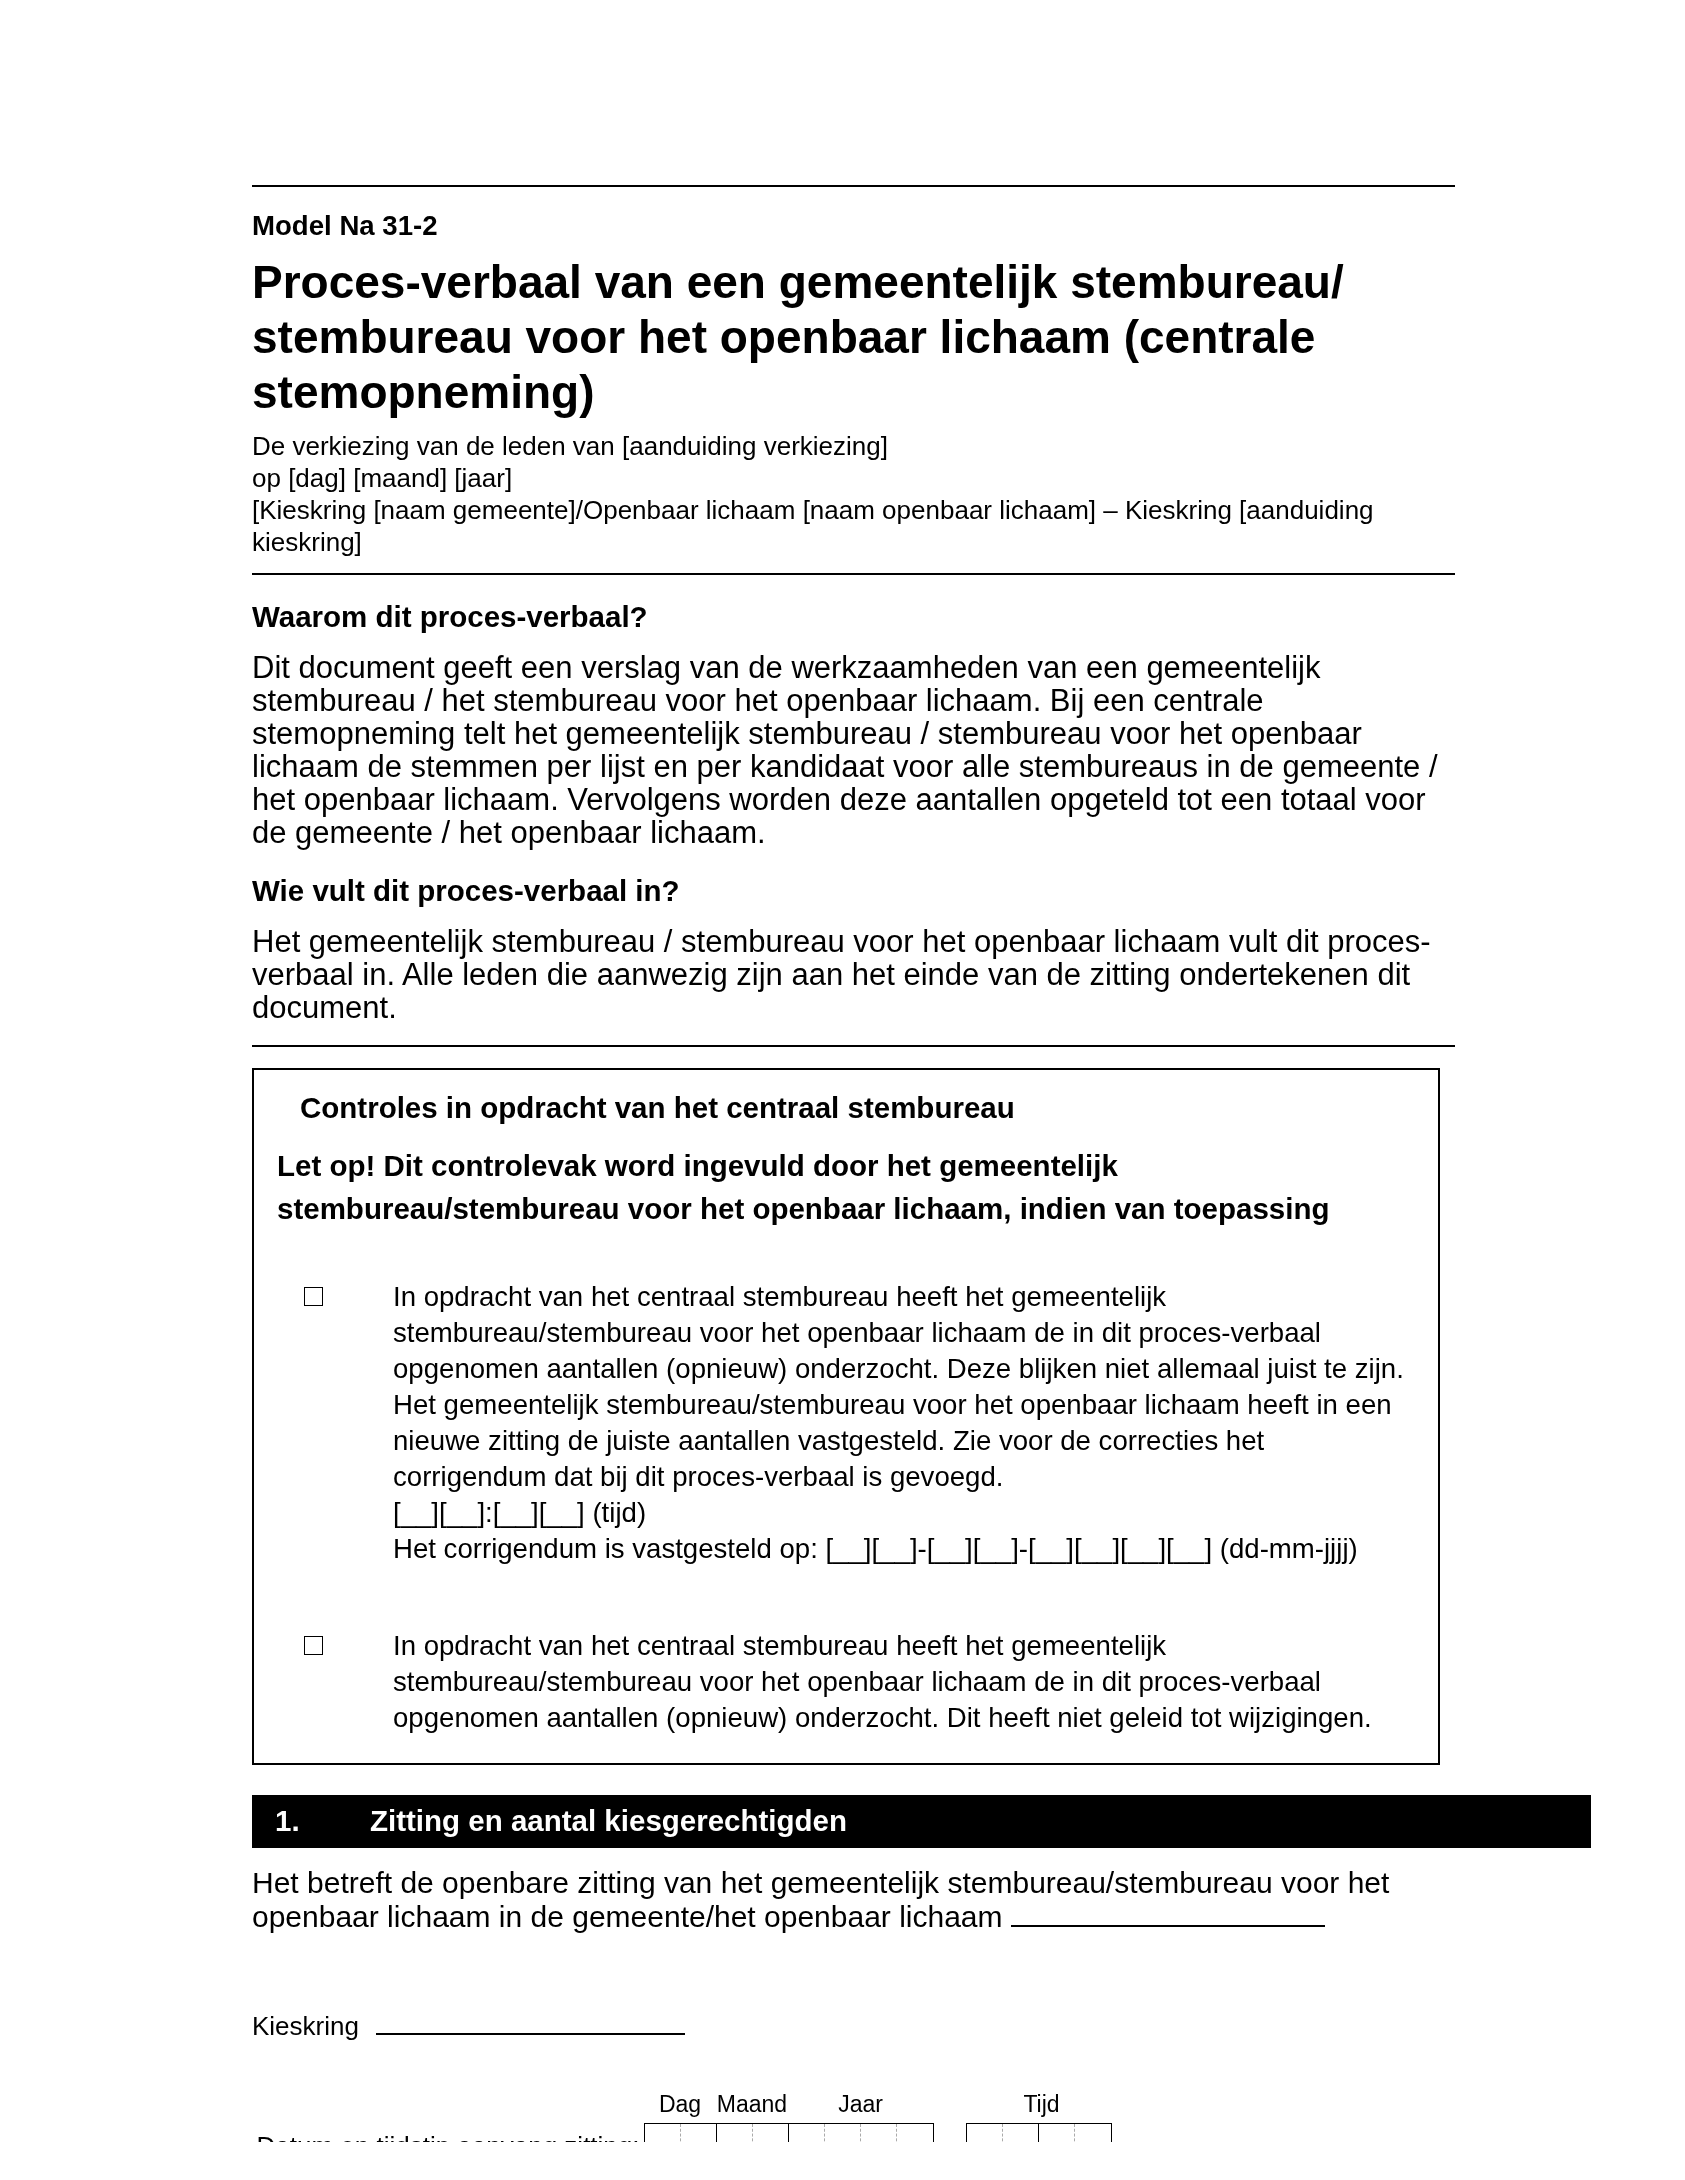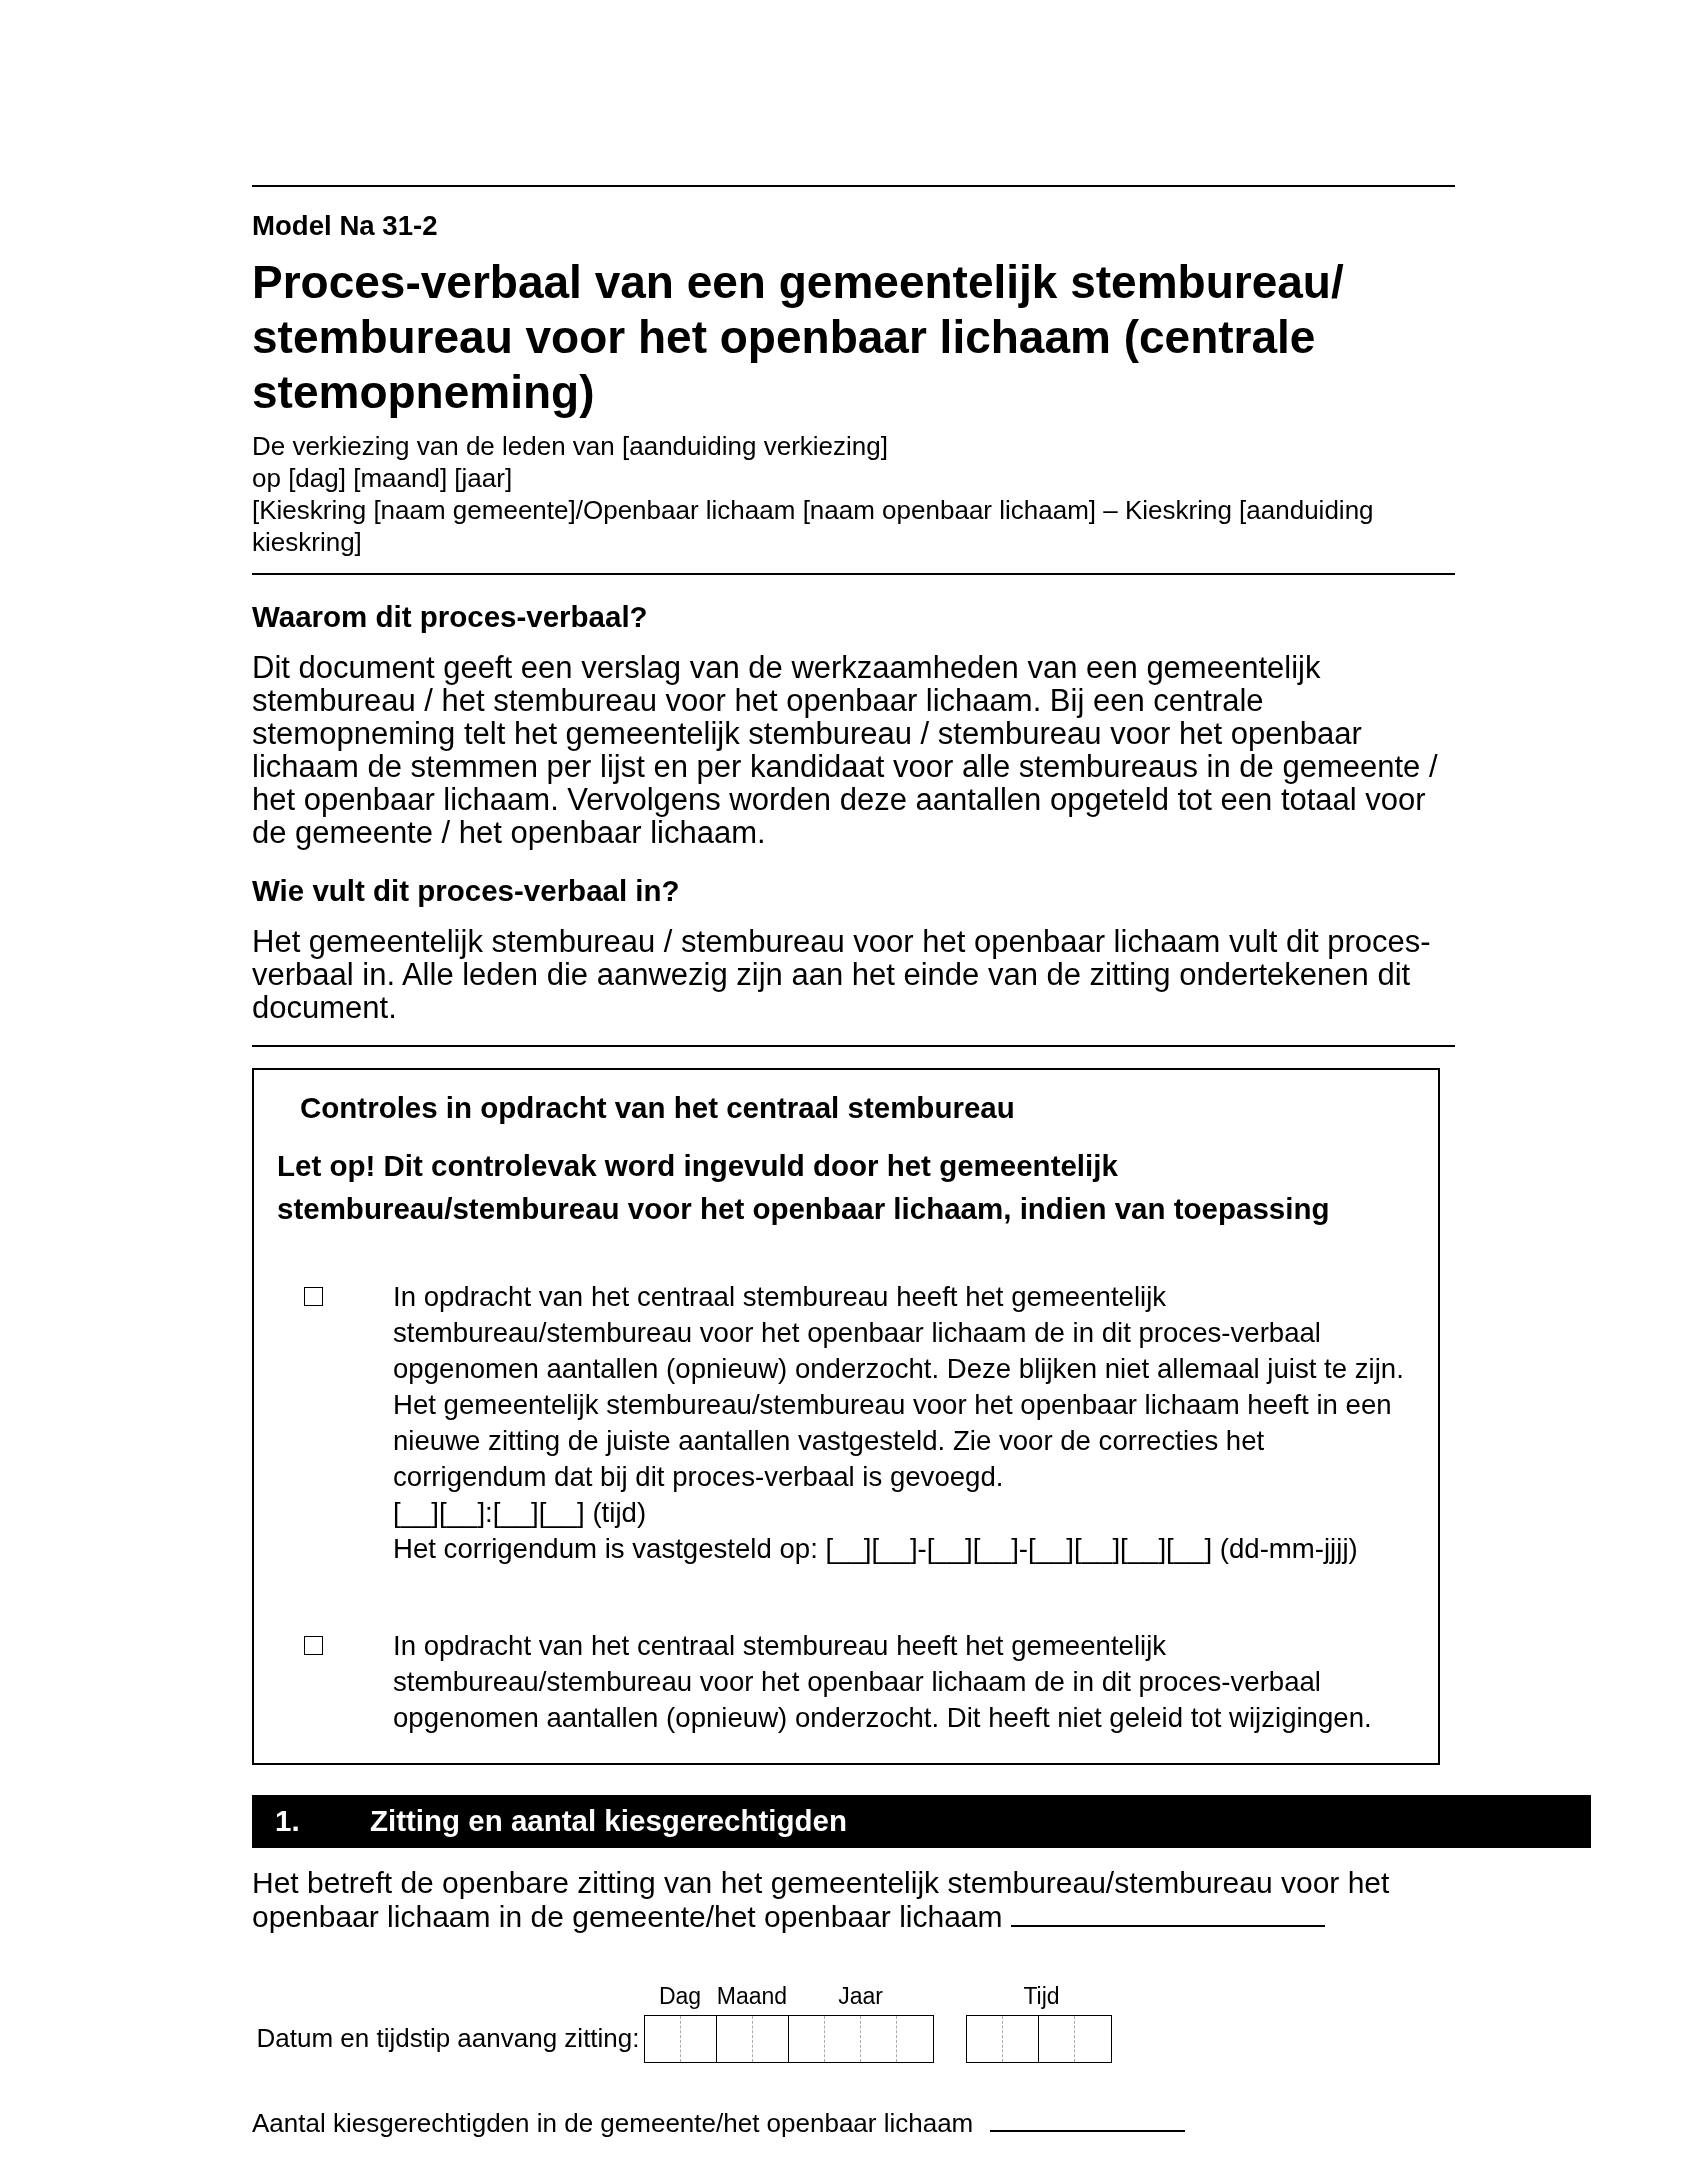--- a/index.html
+++ b/index.html
@@ -131,20 +131,24 @@
     <div class="section-bar">
       <span class="section-number">1.</span>
       <span class="section-title">Zitting en aantal kiesgerechtigden</span>
     </div>
 
     <div class="s1-para">
       <span>Het betreft de openbare zitting van het gemeentelijk stembureau/stembureau voor het openbaar lichaam in de gemeente/het openbaar lichaam</span>
       <span class="blank blank-gemeente"></span>
     </div>
 
+    <div class="kieskring-line">
+      <span>Kieskring</span>
+      <span class="blank blank-kieskring"></span>
+    </div>
 
     <div class="dt-block">
       <div class="dt-labels">
         <span class="dt-label lbl-dag">Dag</span>
         <span class="dt-label lbl-maand">Maand</span>
         <span class="dt-label lbl-jaar">Jaar</span>
         <span class="dt-label lbl-tijd">Tijd</span>
       </div>
       <div class="dt-row">
         <span class="dt-caption">Datum en tijdstip aanvang zitting:</span>

